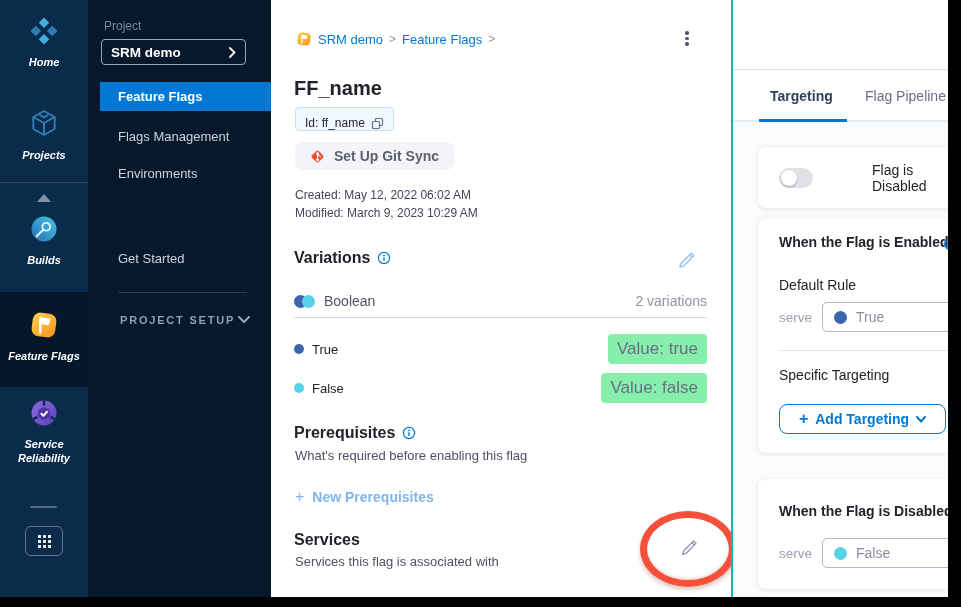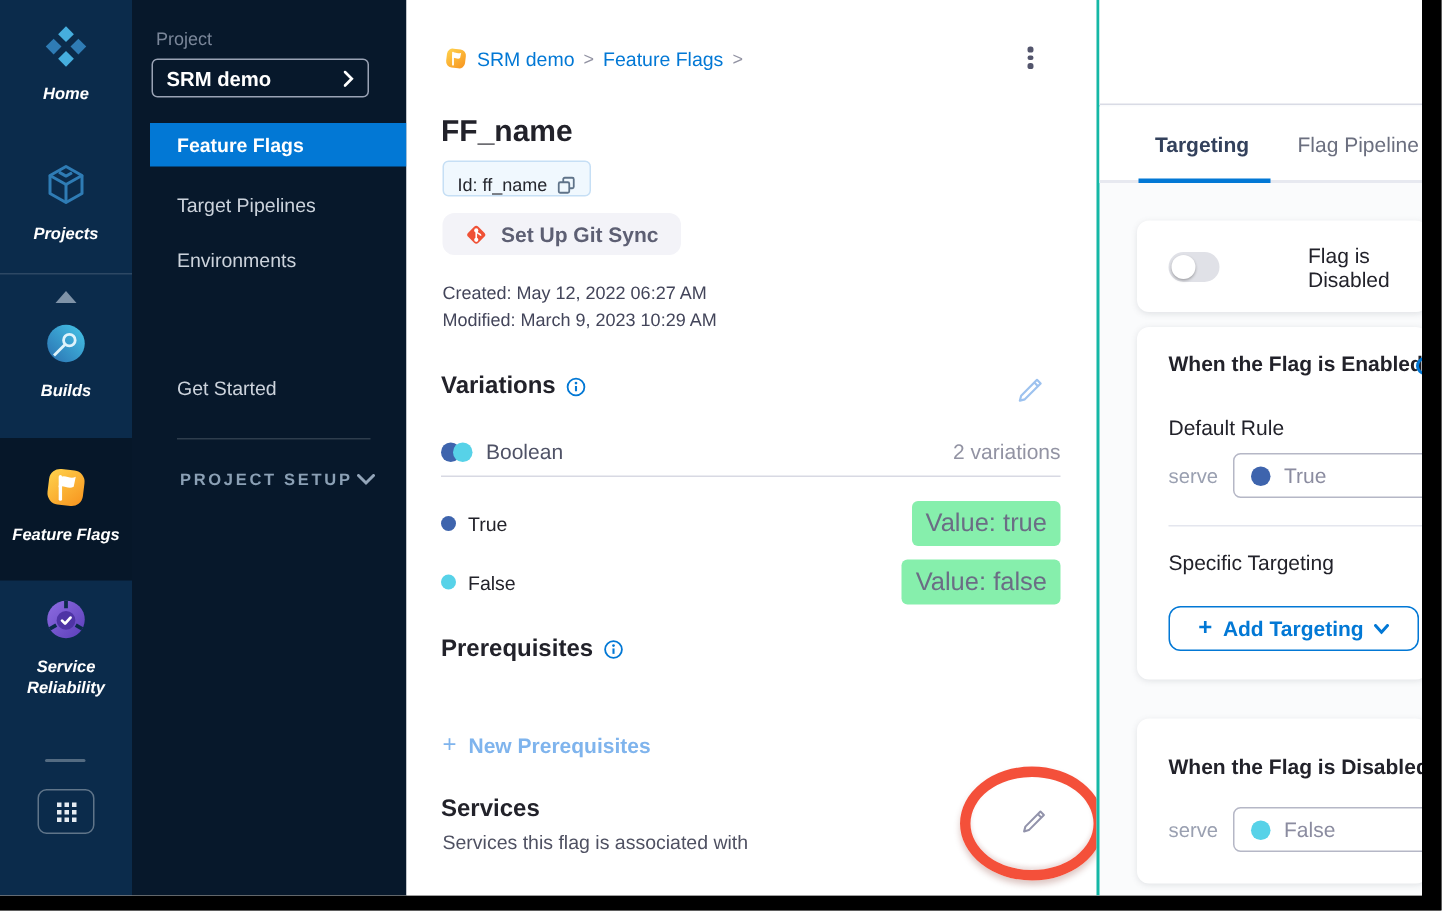--- a/index.html
+++ b/index.html
@@ -213,21 +213,21 @@
 
   <nav class="psb">
     <div class="psb-label">Project</div>
     <div class="proj-box">
       <span class="nm">SRM demo</span>
       <svg width="7" height="11" viewBox="0 0 7 11">
         <polyline points="1,1 5.5,5.5 1,10" fill="none" stroke="#fff" stroke-width="1.8" stroke-linecap="round"></polyline>
       </svg>
     </div>
     <div class="psb-item active" style="top:82px;">Feature Flags</div>
-    <div class="psb-item" style="top:122px;">Target Pipelines</div>
+    <div class="psb-item" style="top:122px;">Flags Management</div>
     <div class="psb-item" style="top:159px;">Environments</div>
     <div class="psb-item" style="top:244px;">Get Started</div>
     <div class="psb-div"></div>
     <div class="setup-row">
       <span class="t" style="flex:1;">PROJECT SETUP</span>
       <svg width="12" height="8" viewBox="0 0 12 8">
         <polyline points="1,1 6,6 11,1" fill="none" stroke="#93a5b9" stroke-width="2" stroke-linecap="round"></polyline>
       </svg>
     </div>
   </nav>
@@ -270,21 +270,21 @@
       <svg width="15" height="15" viewBox="0 0 15 15">
         <rect x="2.7" y="2.7" width="9.6" height="9.6" rx="2" fill="#ef5136" transform="rotate(45 7.5 7.5)"></rect>
         <path d="M7.5 4.8v6" stroke="#fff" stroke-width="1.1"></path>
         <path d="M7.5 5c0 2 3 1.2 3 3.2" stroke="#fff" stroke-width="1.1" fill="none"></path>
         <circle cx="7.5" cy="4.6" r="1.4" fill="#fff"></circle>
         <circle cx="7.5" cy="10.9" r="1.4" fill="#fff"></circle>
       </svg>
       <span>Set Up Git Sync</span>
     </button>
 
-    <div class="meta1">Created: May 12, 2022 06:27 AM</div>
+    <div class="meta1">Created: May 12, 2022 06:02 AM</div>
     <div class="meta2">Modified: March 9, 2023 10:29 AM</div>
 
     <div class="sechead" style="left:23px; top:249px;">
       <span>Variations</span>
       <svg width="14" height="14" viewBox="0 0 14 14">
         <circle cx="7" cy="7" r="5.6" fill="none" stroke="#0278d5" stroke-width="1.2"></circle>
         <circle cx="7" cy="4.4" r="0.9" fill="#0278d5"></circle>
         <path d="M7 6.3v3.6" stroke="#0278d5" stroke-width="1.4"></path>
       </svg>
     </div>
@@ -317,20 +317,21 @@
     </div>
 
     <div class="sechead" style="left:23px; top:424px;">
       <span>Prerequisites</span>
       <svg width="14" height="14" viewBox="0 0 14 14">
         <circle cx="7" cy="7" r="5.6" fill="none" stroke="#0278d5" stroke-width="1.2"></circle>
         <circle cx="7" cy="4.4" r="0.9" fill="#0278d5"></circle>
         <path d="M7 6.3v3.6" stroke="#0278d5" stroke-width="1.4"></path>
       </svg>
     </div>
+    <div class="desc" style="top:448px;">What's required before enabling this flag</div>
     <div class="newpre">
       <span style="font-size:16px; font-weight:normal;">+</span>
       <span>New Prerequisites</span>
     </div>
 
     <div class="sechead" style="left:23px; top:531px;">
       <span>Services</span>
     </div>
     <div class="desc" style="top:554px;">Services this flag is associated with</div>
     <span class="pencil" style="left:409px; top:538px; color:#9293ab;">

